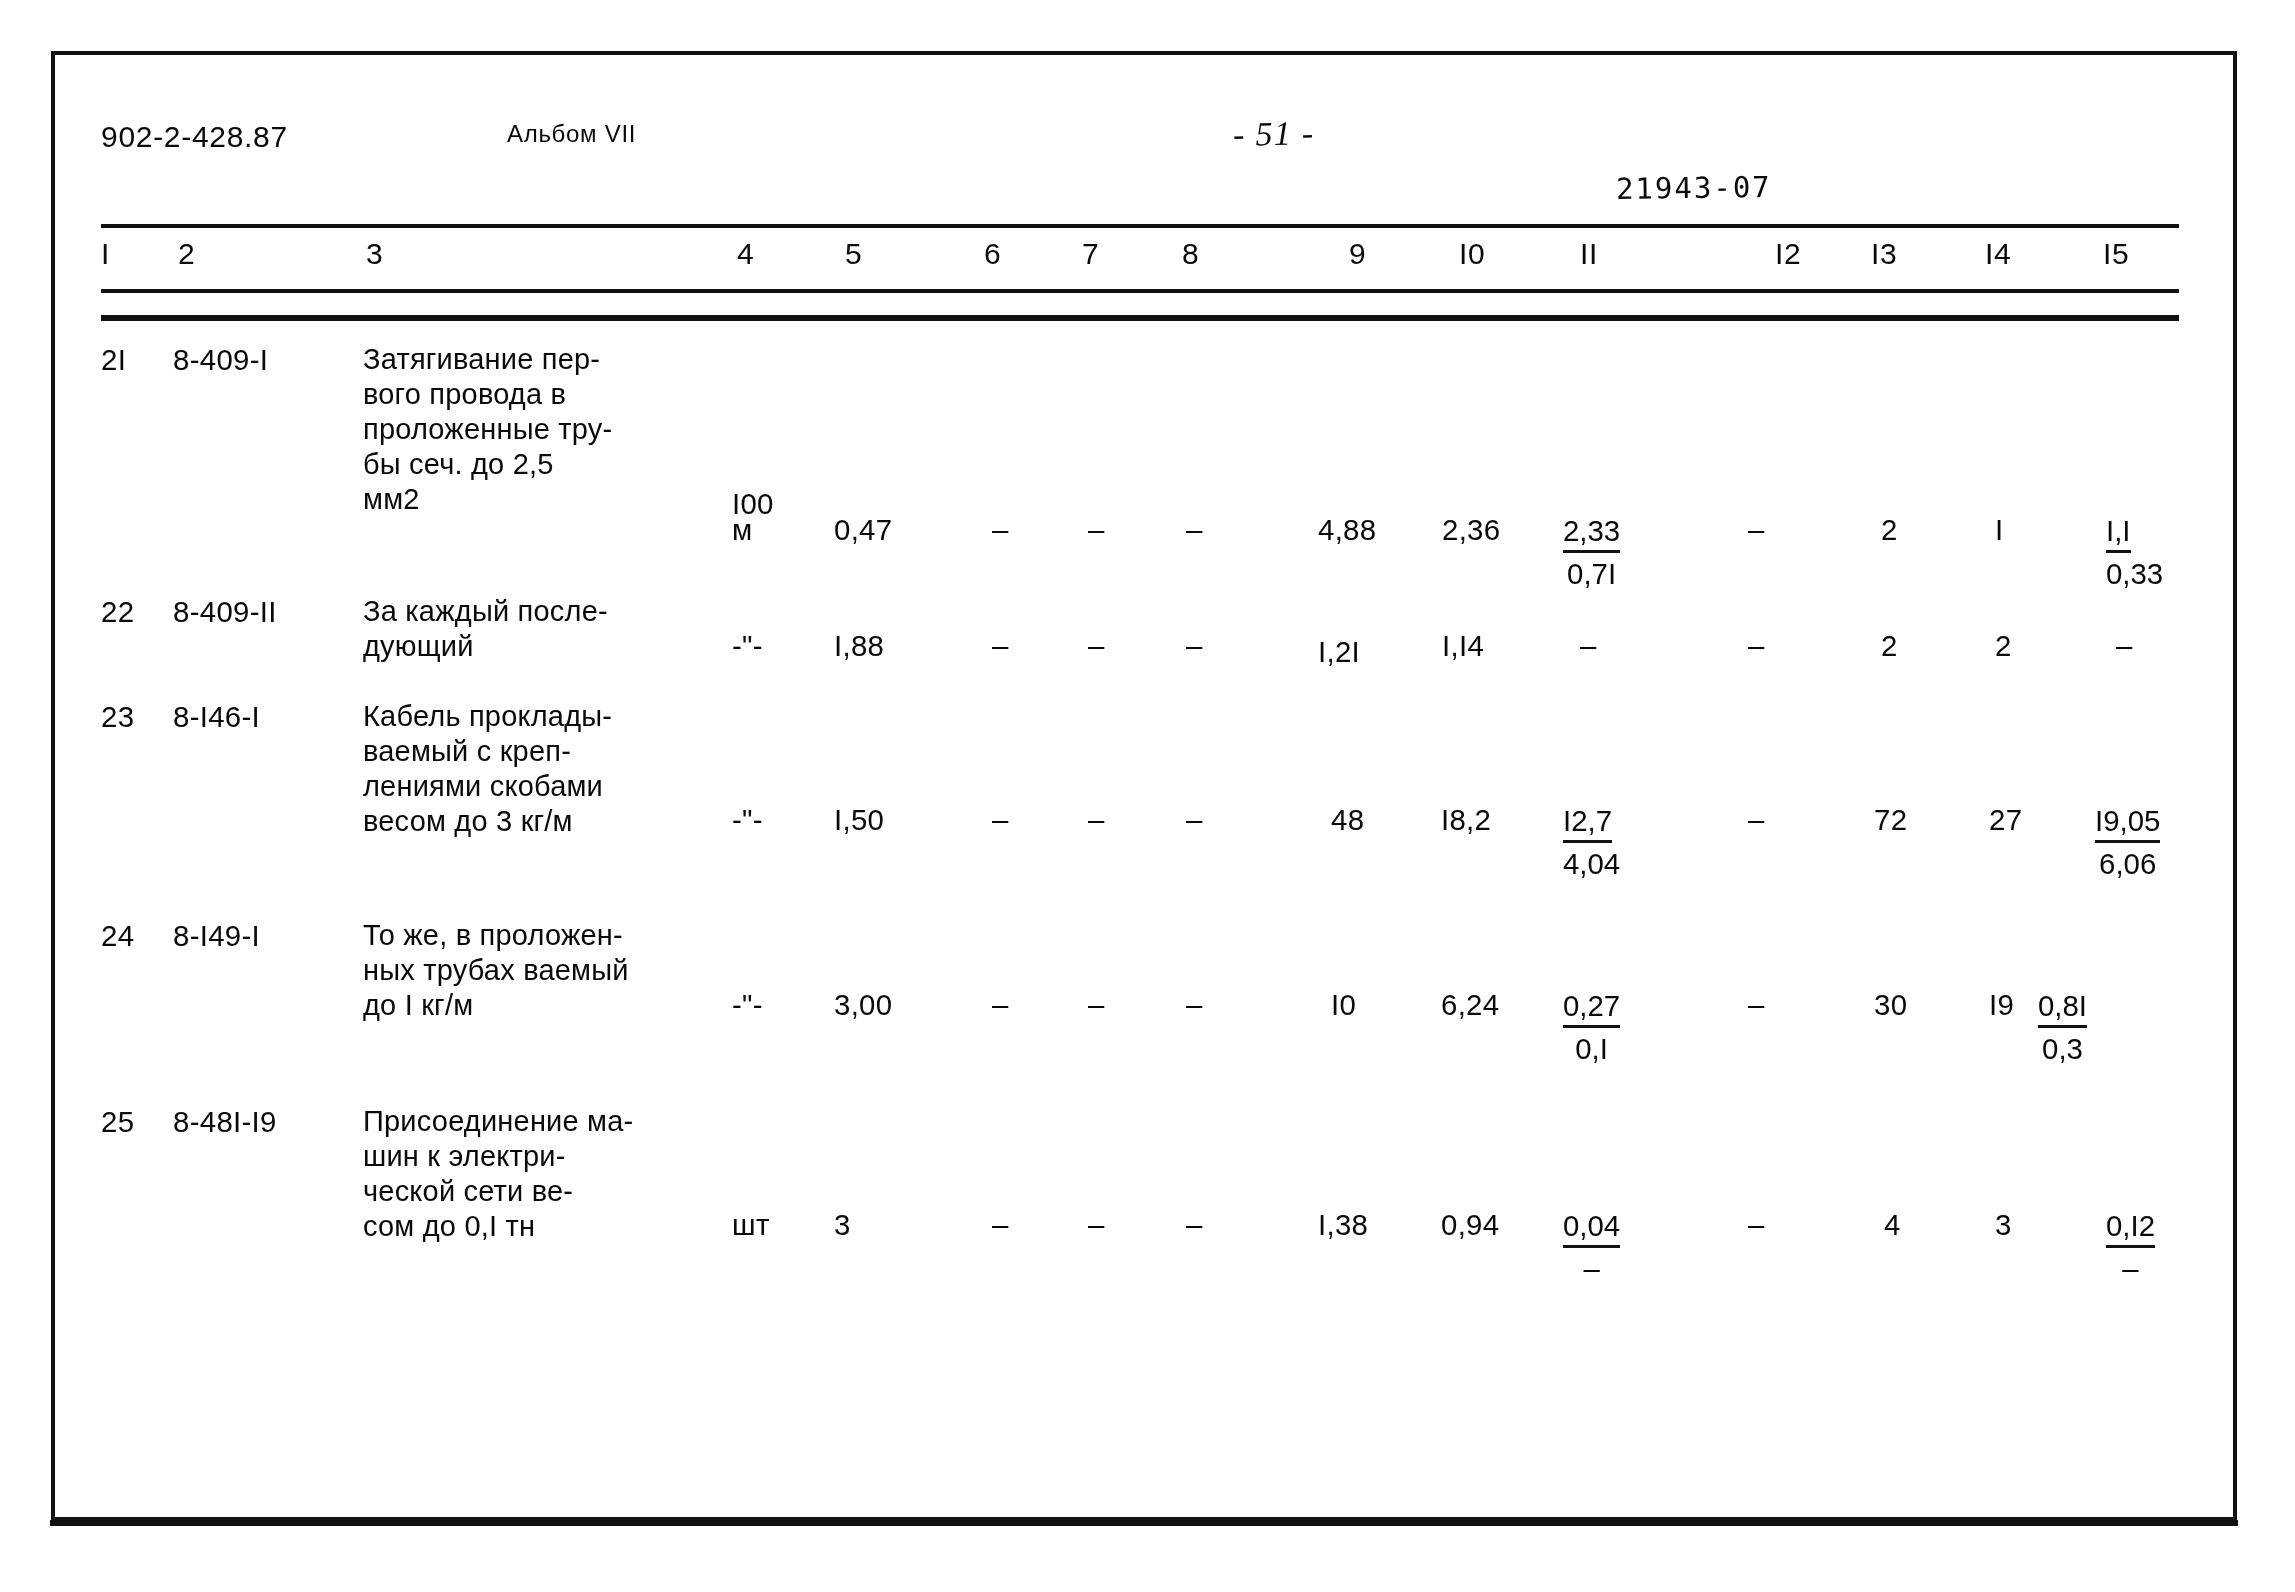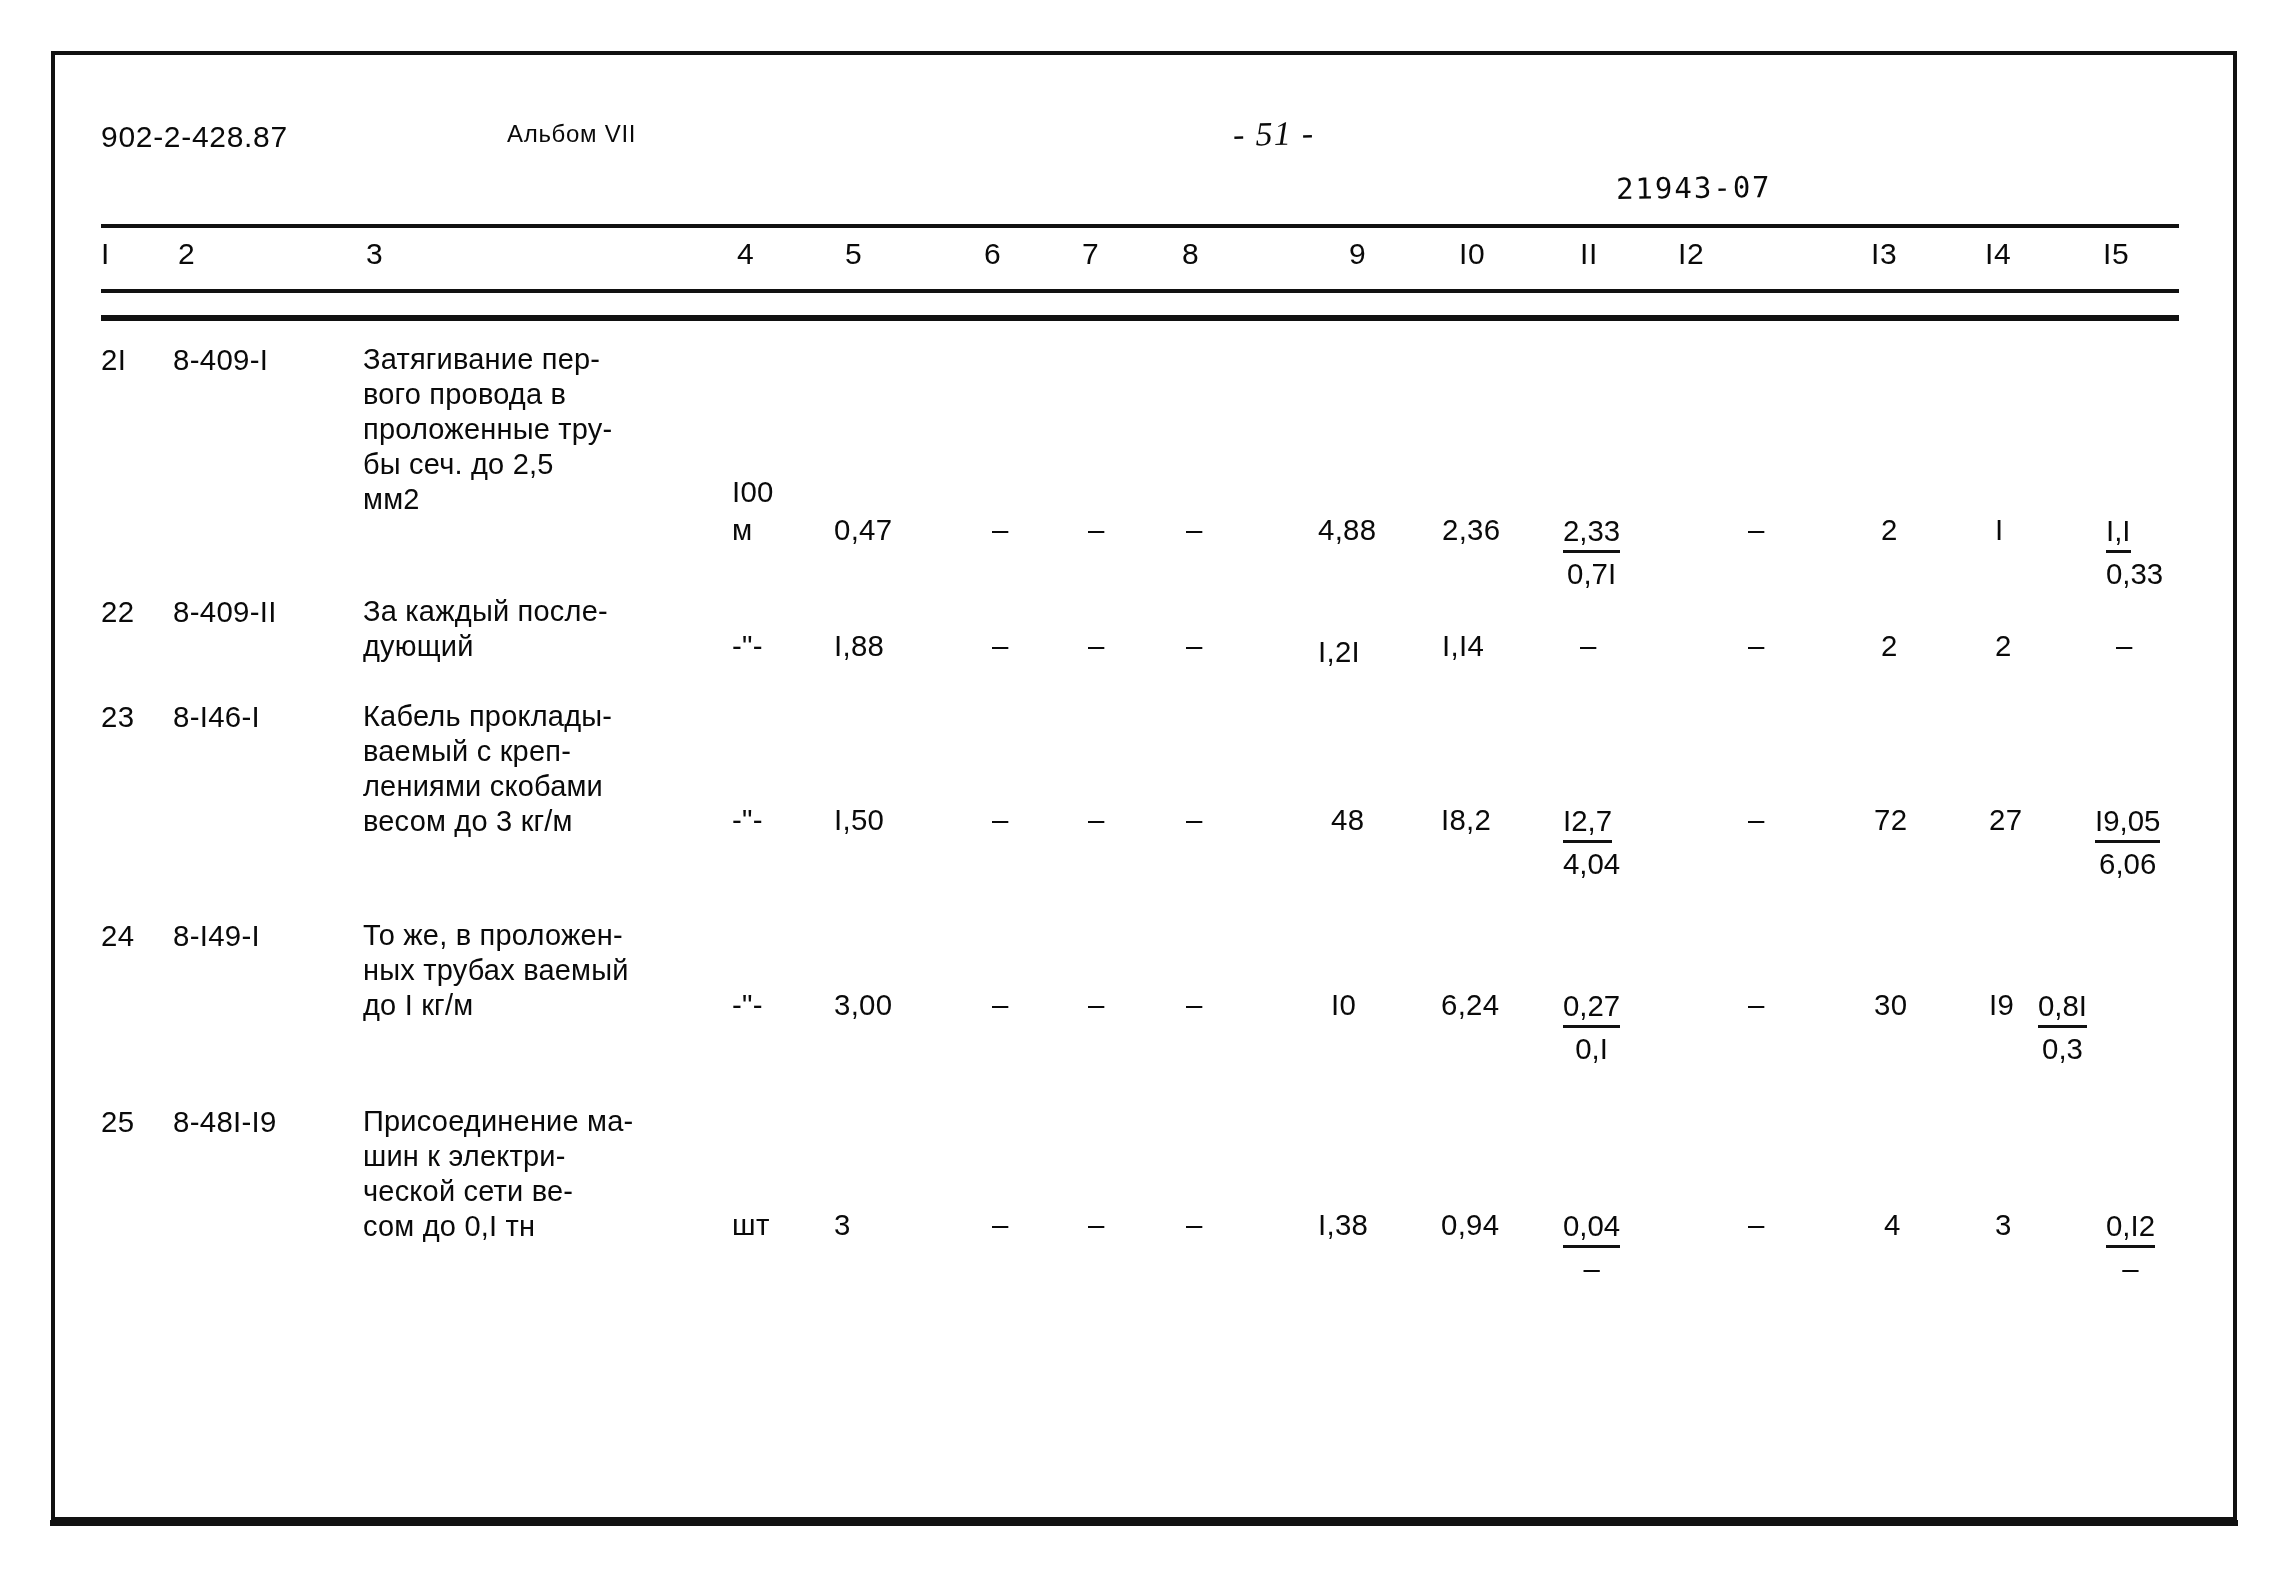--- a/index.html
+++ b/index.html
@@ -173,35 +173,35 @@
       <span class="hcell" style="left:123px">2</span>
       <span class="hcell" style="left:311px">3</span>
       <span class="hcell" style="left:682px">4</span>
       <span class="hcell" style="left:790px">5</span>
       <span class="hcell" style="left:929px">6</span>
       <span class="hcell" style="left:1027px">7</span>
       <span class="hcell" style="left:1127px">8</span>
       <span class="hcell" style="left:1294px">9</span>
       <span class="hcell" style="left:1404px">I0</span>
       <span class="hcell" style="left:1525px">II</span>
-      <span class="hcell" style="left:1623px">I2</span>
+      <span class="hcell" style="left:1720px">I2</span>
       <span class="hcell" style="left:1816px">I3</span>
       <span class="hcell" style="left:1930px">I4</span>
       <span class="hcell" style="left:2048px">I5</span>
     </div>
 
     <div class="row" style="top:288px">
       <span class="cell" style="left:46px">2I</span>
       <span class="cell" style="left:118px">8-409-I</span>
       <span class="desc" style="left:308px;top:-1.3px">Затягивание пер-
 вого провода в
 проложенные тру-
 бы сеч. до 2,5
 мм2</span>
-      <span class="cell" style="left:677px;top:132px">I00</span>
+      <span class="cell" style="left:677px;top:144px">I00</span>
       <span class="cell" style="left:677px;top:170px">м</span>
       <span class="cell num" style="left:779px;top:170px">0,47</span>
       <span class="cell num dash" style="left:937px;top:170px">–</span>
       <span class="cell num dash" style="left:1033px;top:170px">–</span>
       <span class="cell num dash" style="left:1131px;top:170px">–</span>
       <span class="cell num" style="left:1263px;top:170px">4,88</span>
       <span class="cell num" style="left:1387px;top:170px">2,36</span>
       <span class="frac" style="left:1508px;top:169px">
         <span class="top">2,33</span>
         <span class="bot">0,7I</span>

